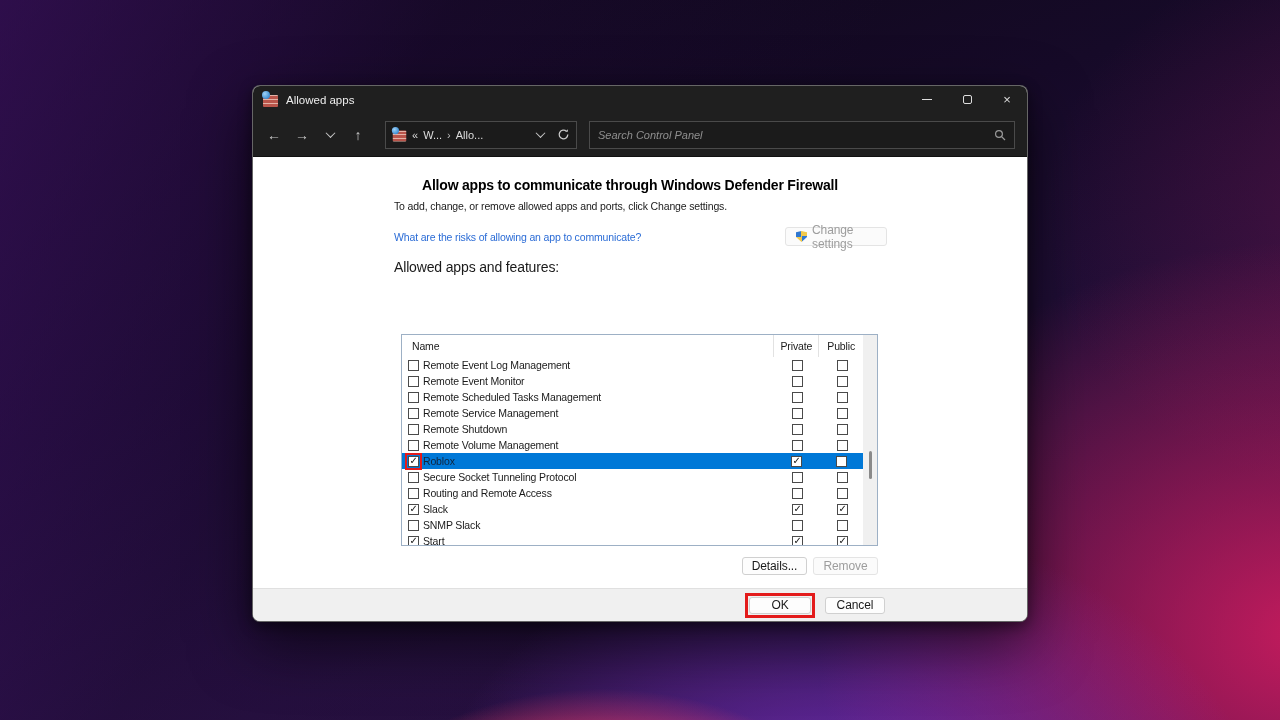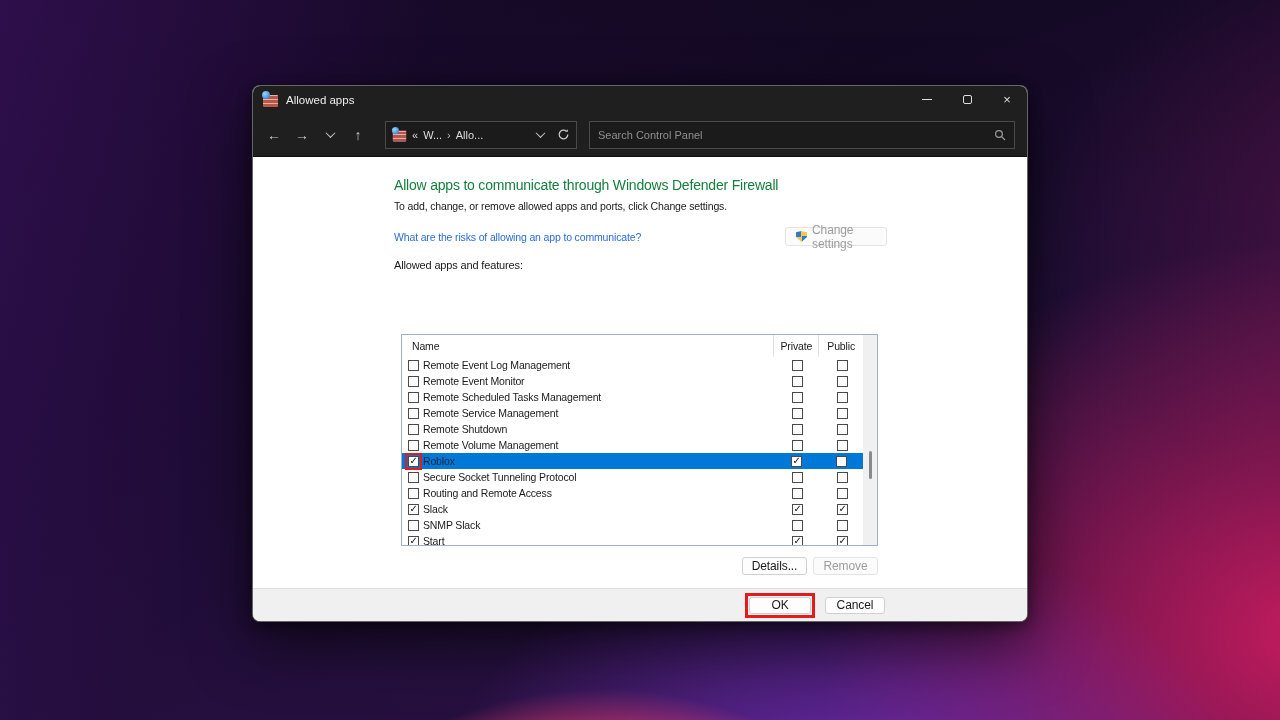--- a/index.html
+++ b/index.html
@@ -62,42 +62,43 @@
   .addr-sep { color:#bbb; font-size:11px; }
   .addr-spacer { flex:1; }
   .refresh-icon, .search-icon { display:flex; align-items:center; }
   .search {
     margin-left:10px; flex:1; height:28px; border:1px solid #4a4a4a; background:#1b1b1b;
     display:flex; align-items:center; padding:0 8px; gap:6px;
   }
   .search input {
     flex:1; background:transparent; border:none; outline:none; color:#cfcfcf; font-size:11px;
     font-family:"Liberation Sans", sans-serif;
+    font-style:italic;
   }
   .search input::placeholder { color:#8f8f8f; }
   
   .page { position:relative; height:433px; background:#fff; color:#1a1a1a; letter-spacing:-0.15px; }
   .col { position:absolute; left:141px; top:20px; width:493px; }
-  .h1 { color:#15803d; font-size:14px; font-weight:400; letter-spacing:-0.2px; }
+  .h1 { color:#000000; font-size:14px; font-weight:700; letter-spacing:-0.2px;margin-left:28px; }
   .desc { font-size:10.5px; margin-top:7px; }
   .link-row { margin-top:15px; display:flex; align-items:center; }
   .risk-link { color:#2b6cd6; font-size:10.5px; }
   .btn {
     font-size:12px; color:#1a1a1a; background:#fdfdfd; border:1px solid #d0d0d0;
     border-radius:3px; display:inline-flex; align-items:center; justify-content:center;
     padding:0 10px; height:19px; letter-spacing:-0.1px;
   }
   .btn.disabled { color:#9d9d9d; background:#fbfbfb; border-color:#e4e4e4; }
   .chg-btn { margin-left:auto; gap:5px; width:102px; }
   .shield {
     width:11px; height:11px; flex:0 0 auto;
     background:conic-gradient(#f2c94c 0 25%, #3178d0 0 50%, #f2c94c 0 75%, #3178d0 0 100%);
     clip-path:polygon(50% 0, 100% 12%, 100% 55%, 50% 100%, 0 55%, 0 12%);
   }
-  .list-label { margin-top:13px; font-size:11px; }
+  .list-label { margin-top:13px; font-size:14px; }
   
   .listbox {
     position:absolute; left:148px; top:177px; width:477px; height:212px;
     border:1px solid #9db0c5; background:#fff; display:flex; flex-direction:column; overflow:hidden;
     font-size:10.5px;
   }
   .lheader { display:flex; height:22px; align-items:center; flex:0 0 auto; }
   .lh-name { width:373px; padding-left:10px; }
   .lh-col { width:45px; text-align:center; border-left:1px solid #e2e2e2; align-self:stretch; display:flex; align-items:center; justify-content:center; }
   .lh-scroll-gap { width:14px; }

